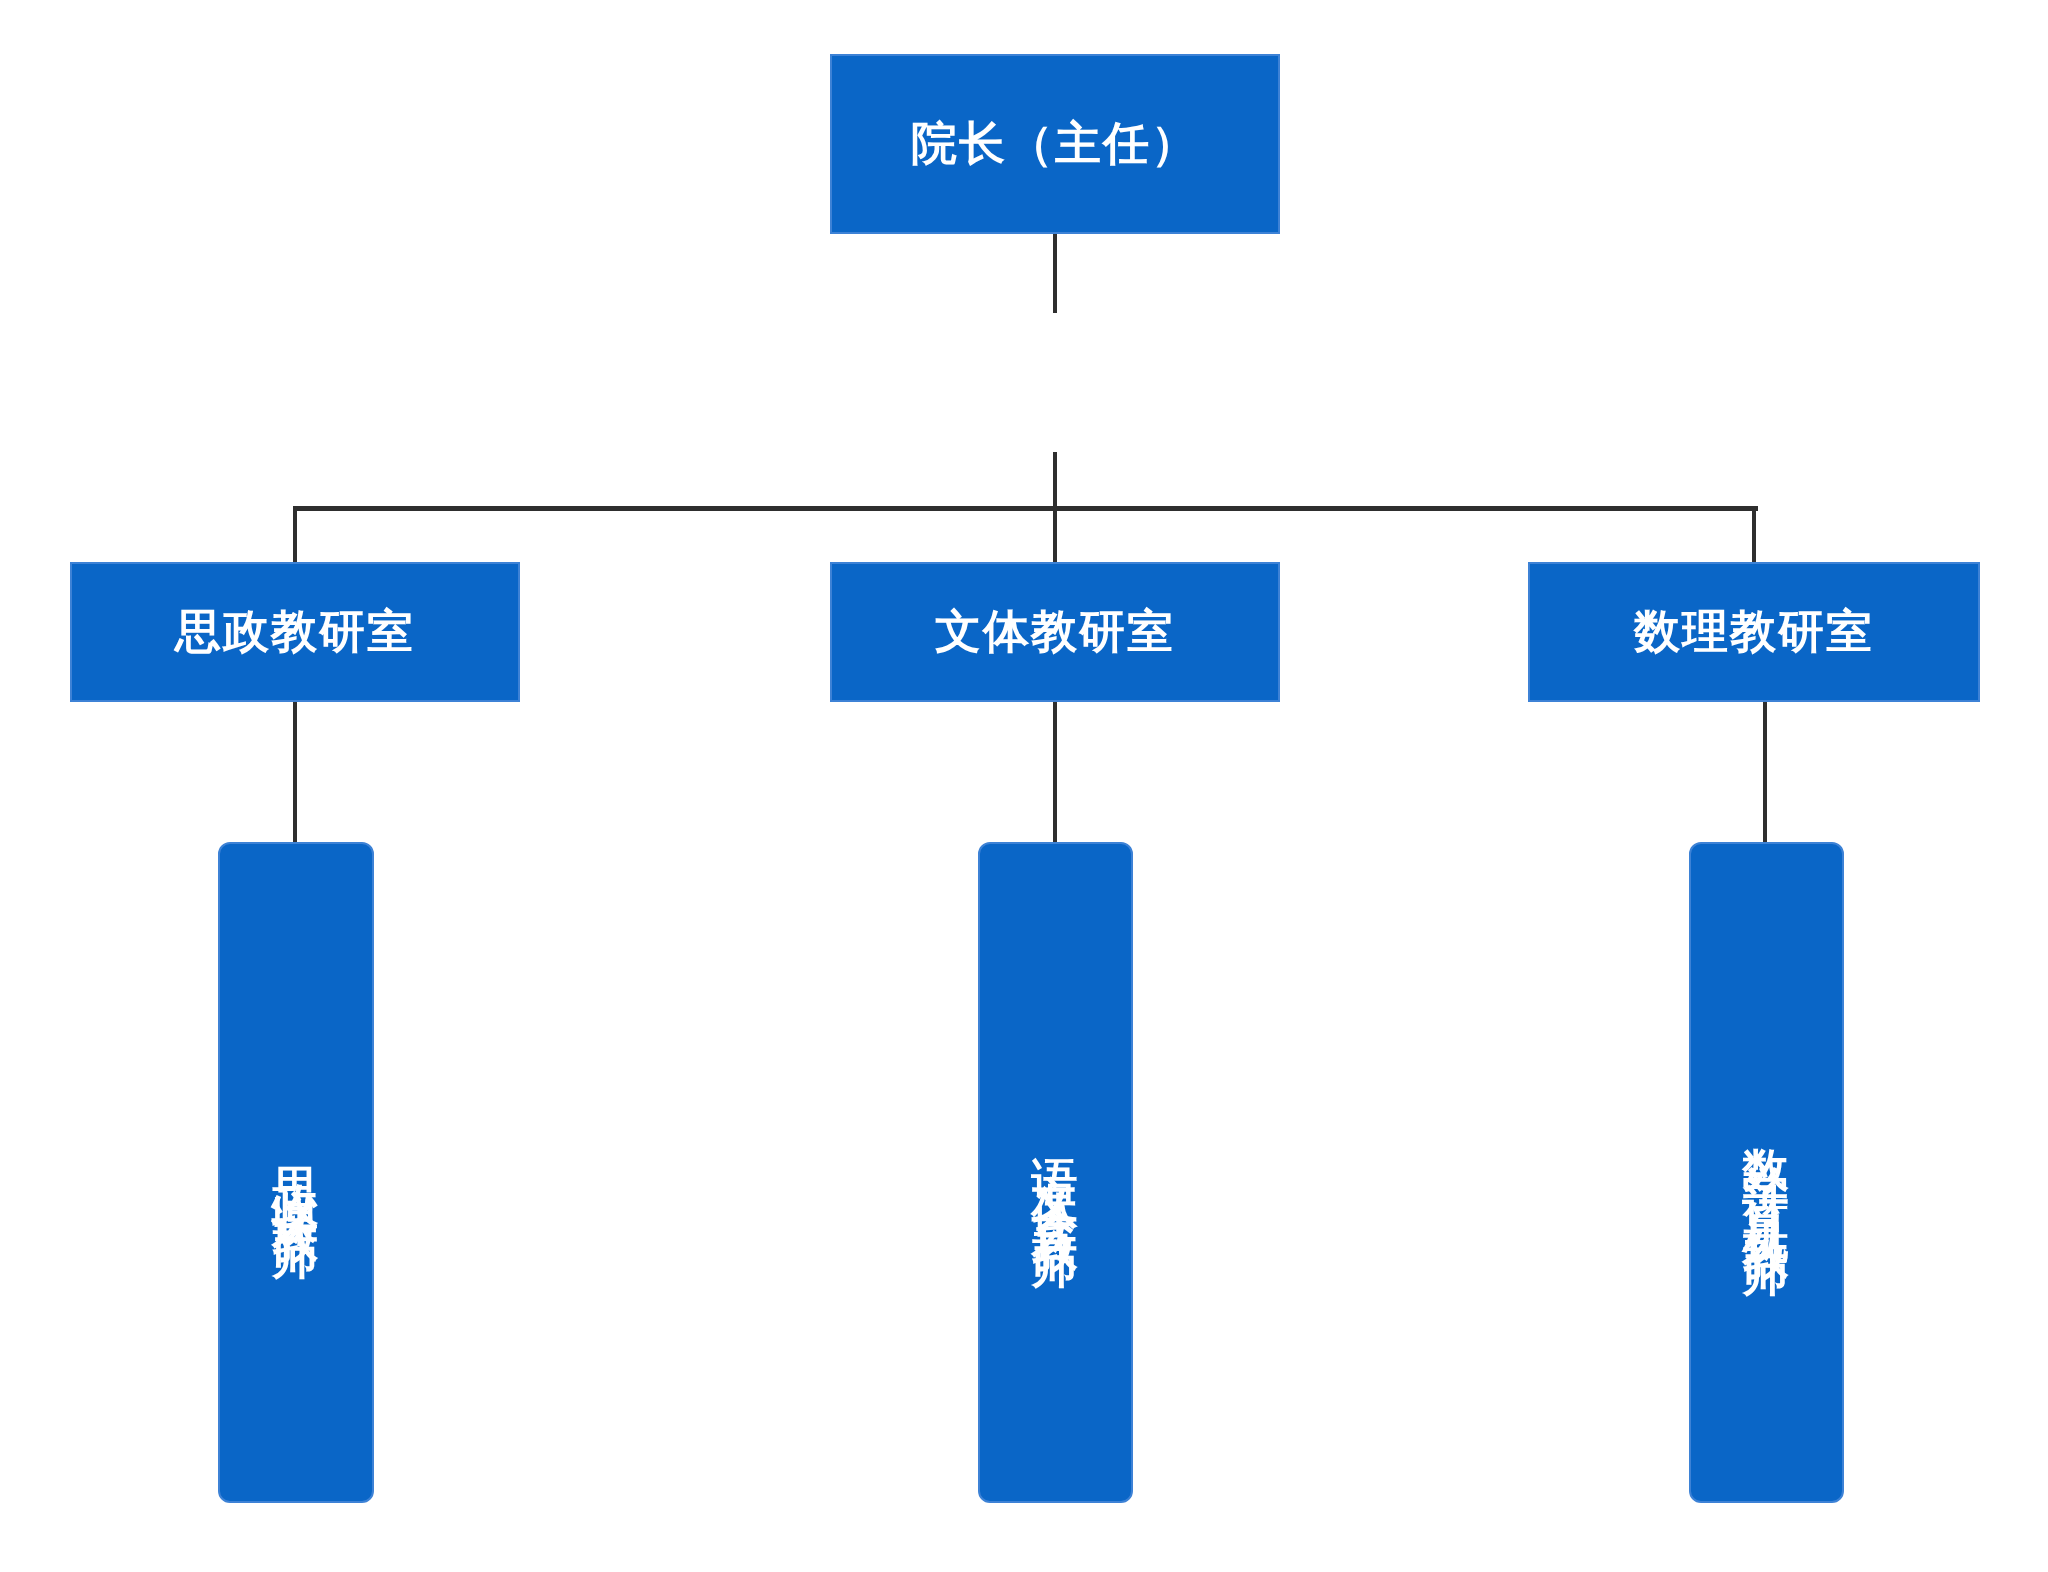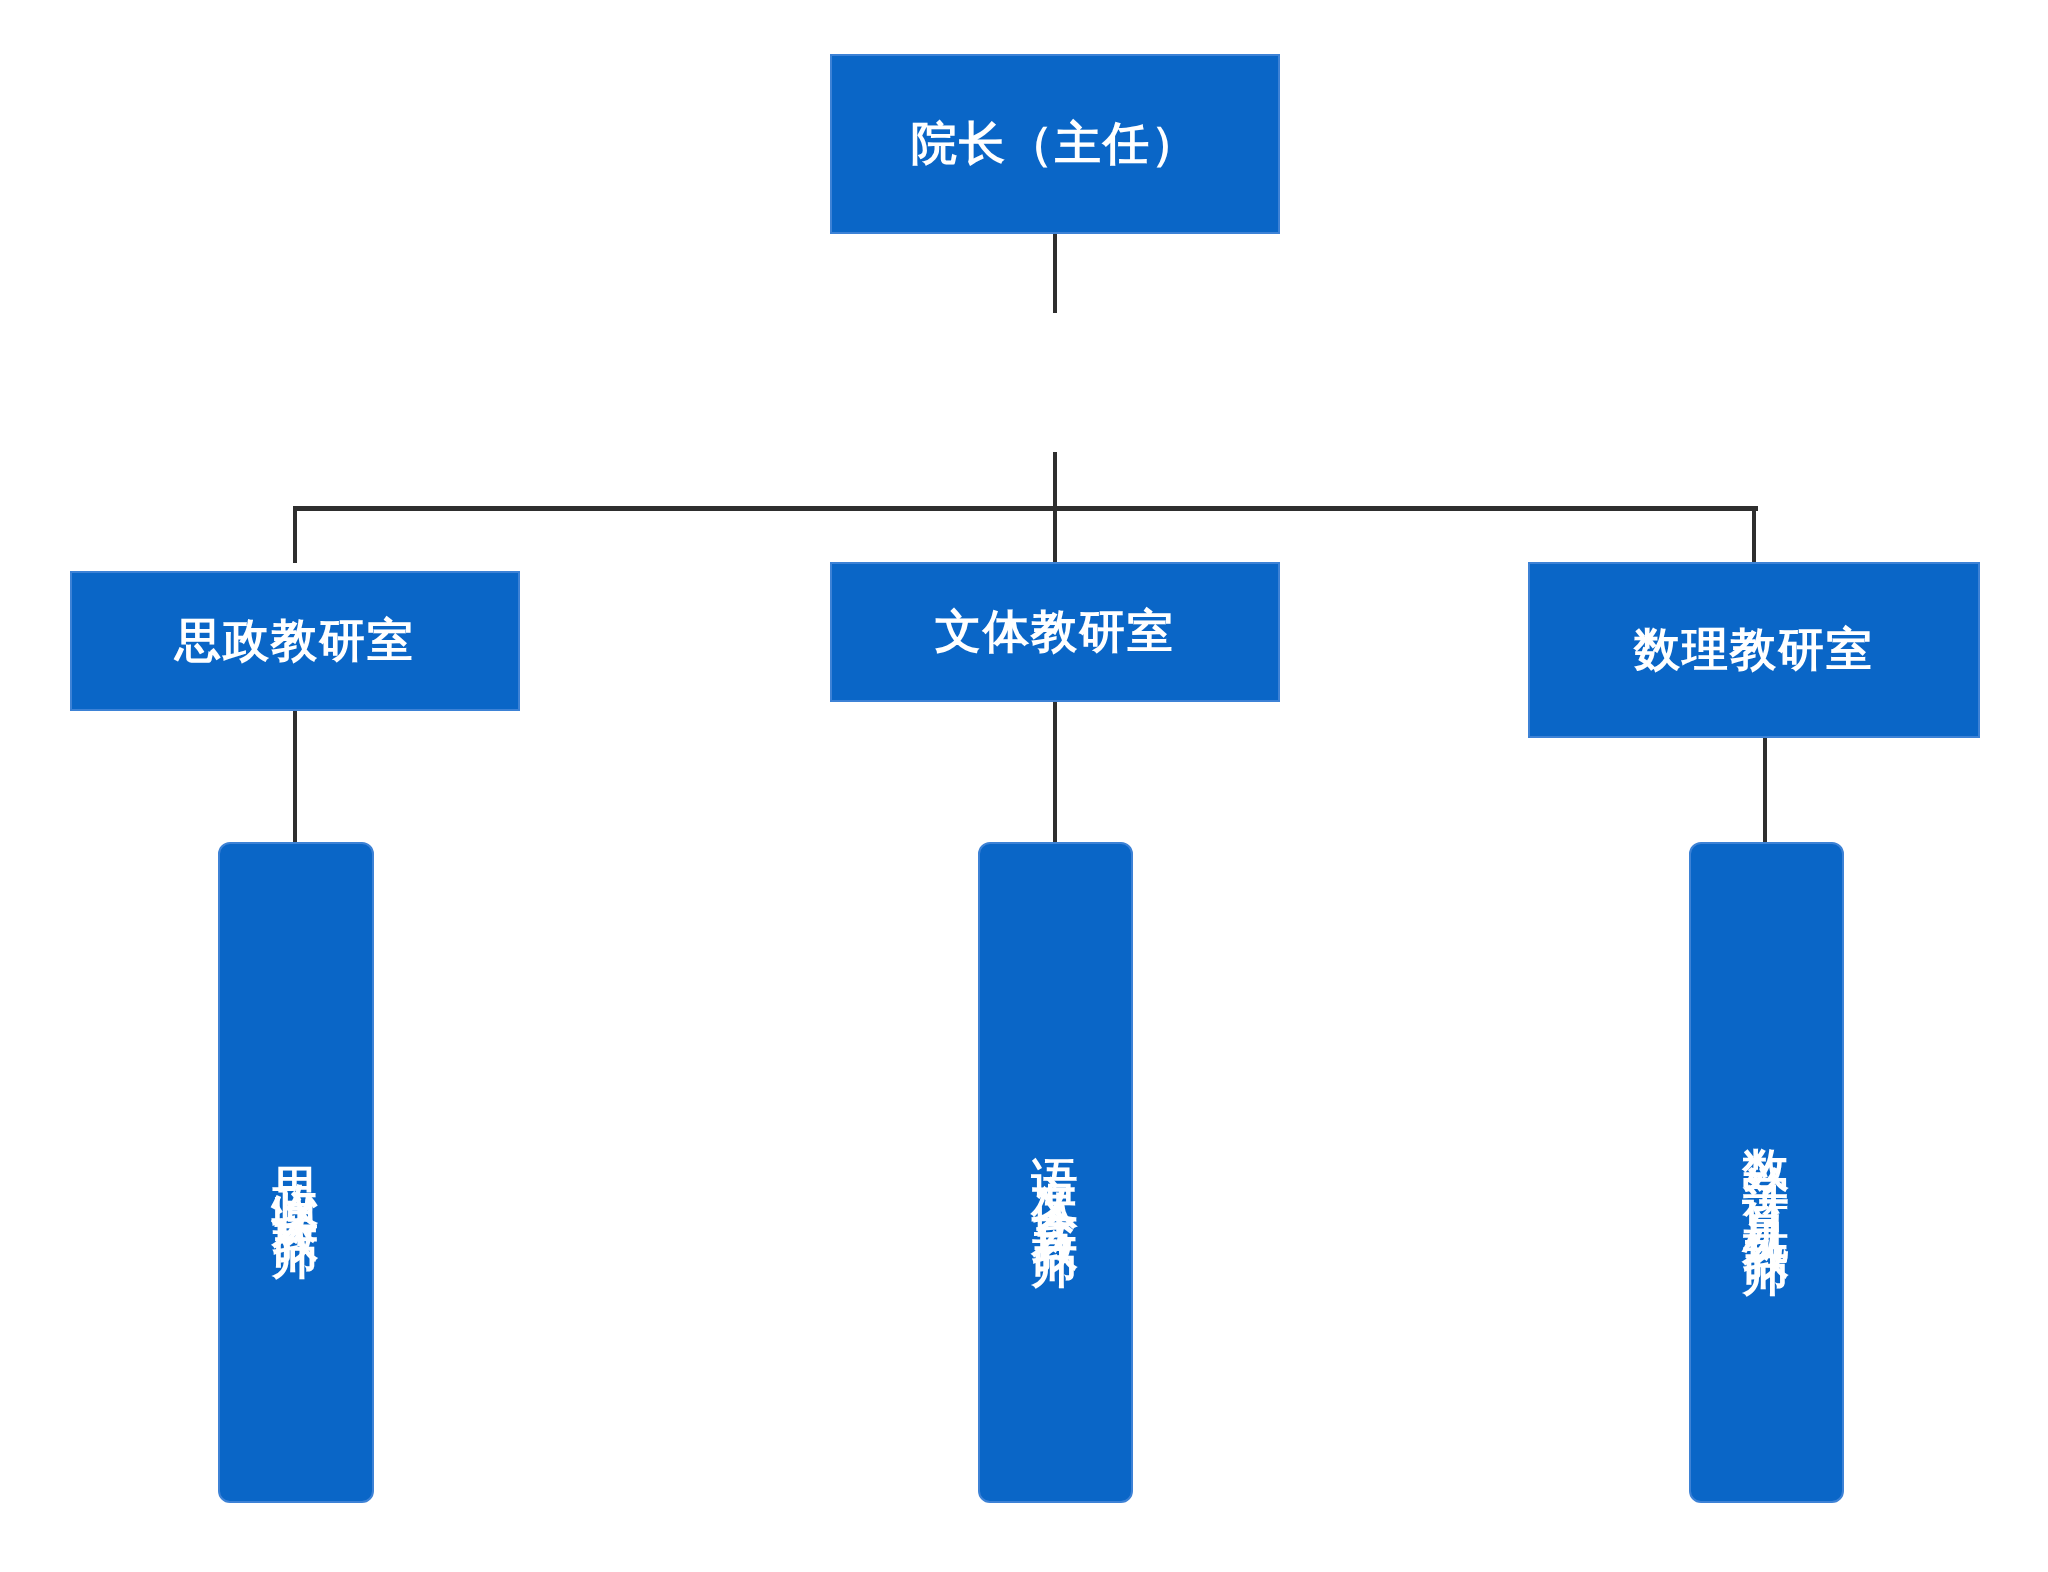--- a/index.html
+++ b/index.html
@@ -56,23 +56,23 @@
   <div class="line" style="left:293px; top:506px; width:4px; height:57px;"></div>
   <div class="line" style="left:1053px; top:506px; width:4px; height:57px;"></div>
   <div class="line" style="left:1752px; top:506px; width:4px; height:57px;"></div>
   <div class="line" style="left:293px; top:701px; width:4px; height:142px;"></div>
   <div class="line" style="left:1053px; top:701px; width:4px; height:142px;"></div>
   <div class="line" style="left:1763px; top:701px; width:4px; height:142px;"></div>
 
   <div class="node" style="left:830px; top:54px; width:450px; height:180px;">院长（主任）</div>
 
 
-  <div class="node" style="left:70px; top:562px; width:450px; height:140px;margin-top:9px;">思政教研室</div>
+  <div class="node" style="left:70px; top:562px; width:450px; height:140px;">思政教研室</div>
   <div class="node" style="left:830px; top:562px; width:450px; height:140px;">文体教研室</div>
-  <div class="node" style="left:1528px; top:562px; width:452px; height:176px;">数理教研室</div>
+  <div class="node" style="left:1528px; top:562px; width:452px; height:140px;">数理教研室</div>
 
   <div class="node rounded" style="left:218px; top:842px; width:156px; height:661px;">
     <span class="vtext">思政课教师</span>
   </div>
   <div class="node rounded" style="left:978px; top:842px; width:155px; height:661px;">
     <span class="vtext">语文体育教师</span>
   </div>
   <div class="node rounded" style="left:1689px; top:842px; width:155px; height:661px;">
     <span class="vtext">数学计算机教师</span>
   </div>

